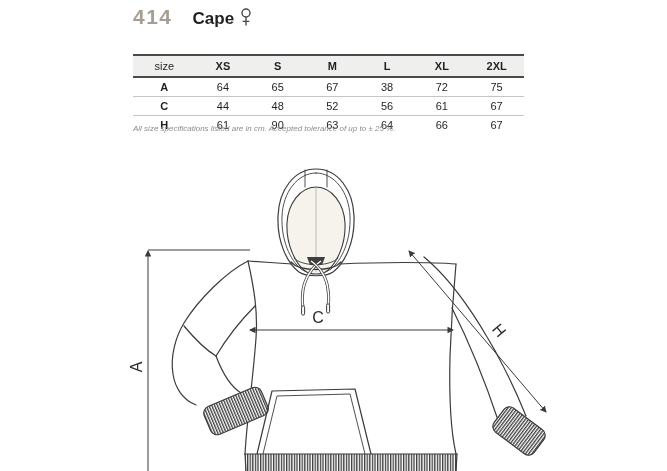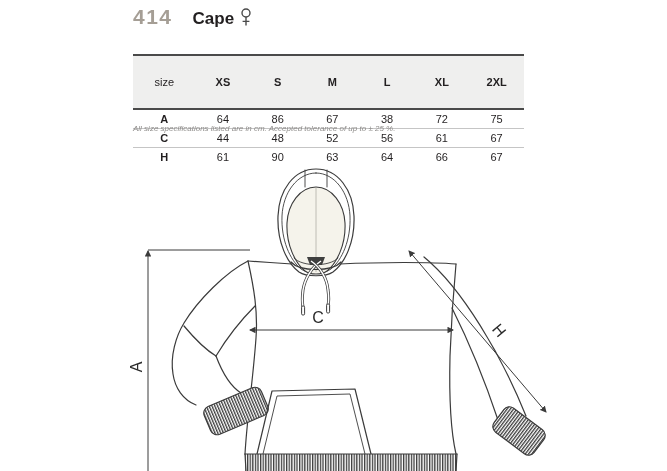--- a/index.html
+++ b/index.html
@@ -16,21 +16,21 @@
   .spec-title { color:var(--text-dark,#221f20); }
   .spec-unit { color:var(--unit-gray,#b0aeab); margin-left:4px; }
 
   .size-table {
     position:absolute; left:133px; top:54px; width:391px;
     border-collapse:collapse; font-size:11px; color:var(--text-dark,#221f20);
     border-top:2px solid var(--border-dark,#4a4a4a); table-layout:fixed;
   }
   .size-table th, .size-table td { text-align:center; padding:3px 0; }
   .size-table thead tr { background:var(--table-header-bg,#efefee); border-bottom:2px solid var(--border-dark,#4a4a4a); }
-  .size-table thead th { font-weight:700; padding:20px 0; }
+  .size-table thead th { font-weight:700; padding:4px 0; }
   .size-table thead th:first-child { font-weight:400; width:16%; }
   .size-table tbody tr { border-bottom:1px solid var(--border-light,#c5c5c5); }
   .size-table tbody tr:last-child { border-bottom:none; }
   .size-table tbody th { font-weight:700; }
 
   .footnote { position:absolute; left:133px; top:124px; margin:0; font-size:8px; font-style:italic; color:var(--footnote-gray,#8f8d8b); }
 
   .diagram { position:absolute; left:0; top:160px; }
   .ln { fill:none; stroke:var(--line-art,#3b3b3b); stroke-width:1.2; stroke-linecap:round; stroke-linejoin:round; }
   .ln-thin { fill:none; stroke:var(--line-art,#3b3b3b); stroke-width:0.9; stroke-linecap:round; stroke-linejoin:round; }
@@ -64,21 +64,21 @@
           <th>M</th>
           <th>L</th>
           <th>XL</th>
           <th>2XL</th>
         </tr>
       </thead>
     <tbody>
         <tr>
           <th>A</th>
           <td>64</td>
-          <td>86</td>
+          <td>65</td>
           <td>67</td>
           <td>38</td>
           <td>72</td>
           <td>75</td>
         </tr>
         <tr>
           <th>C</th>
           <td>44</td>
           <td>48</td>
           <td>52</td>

